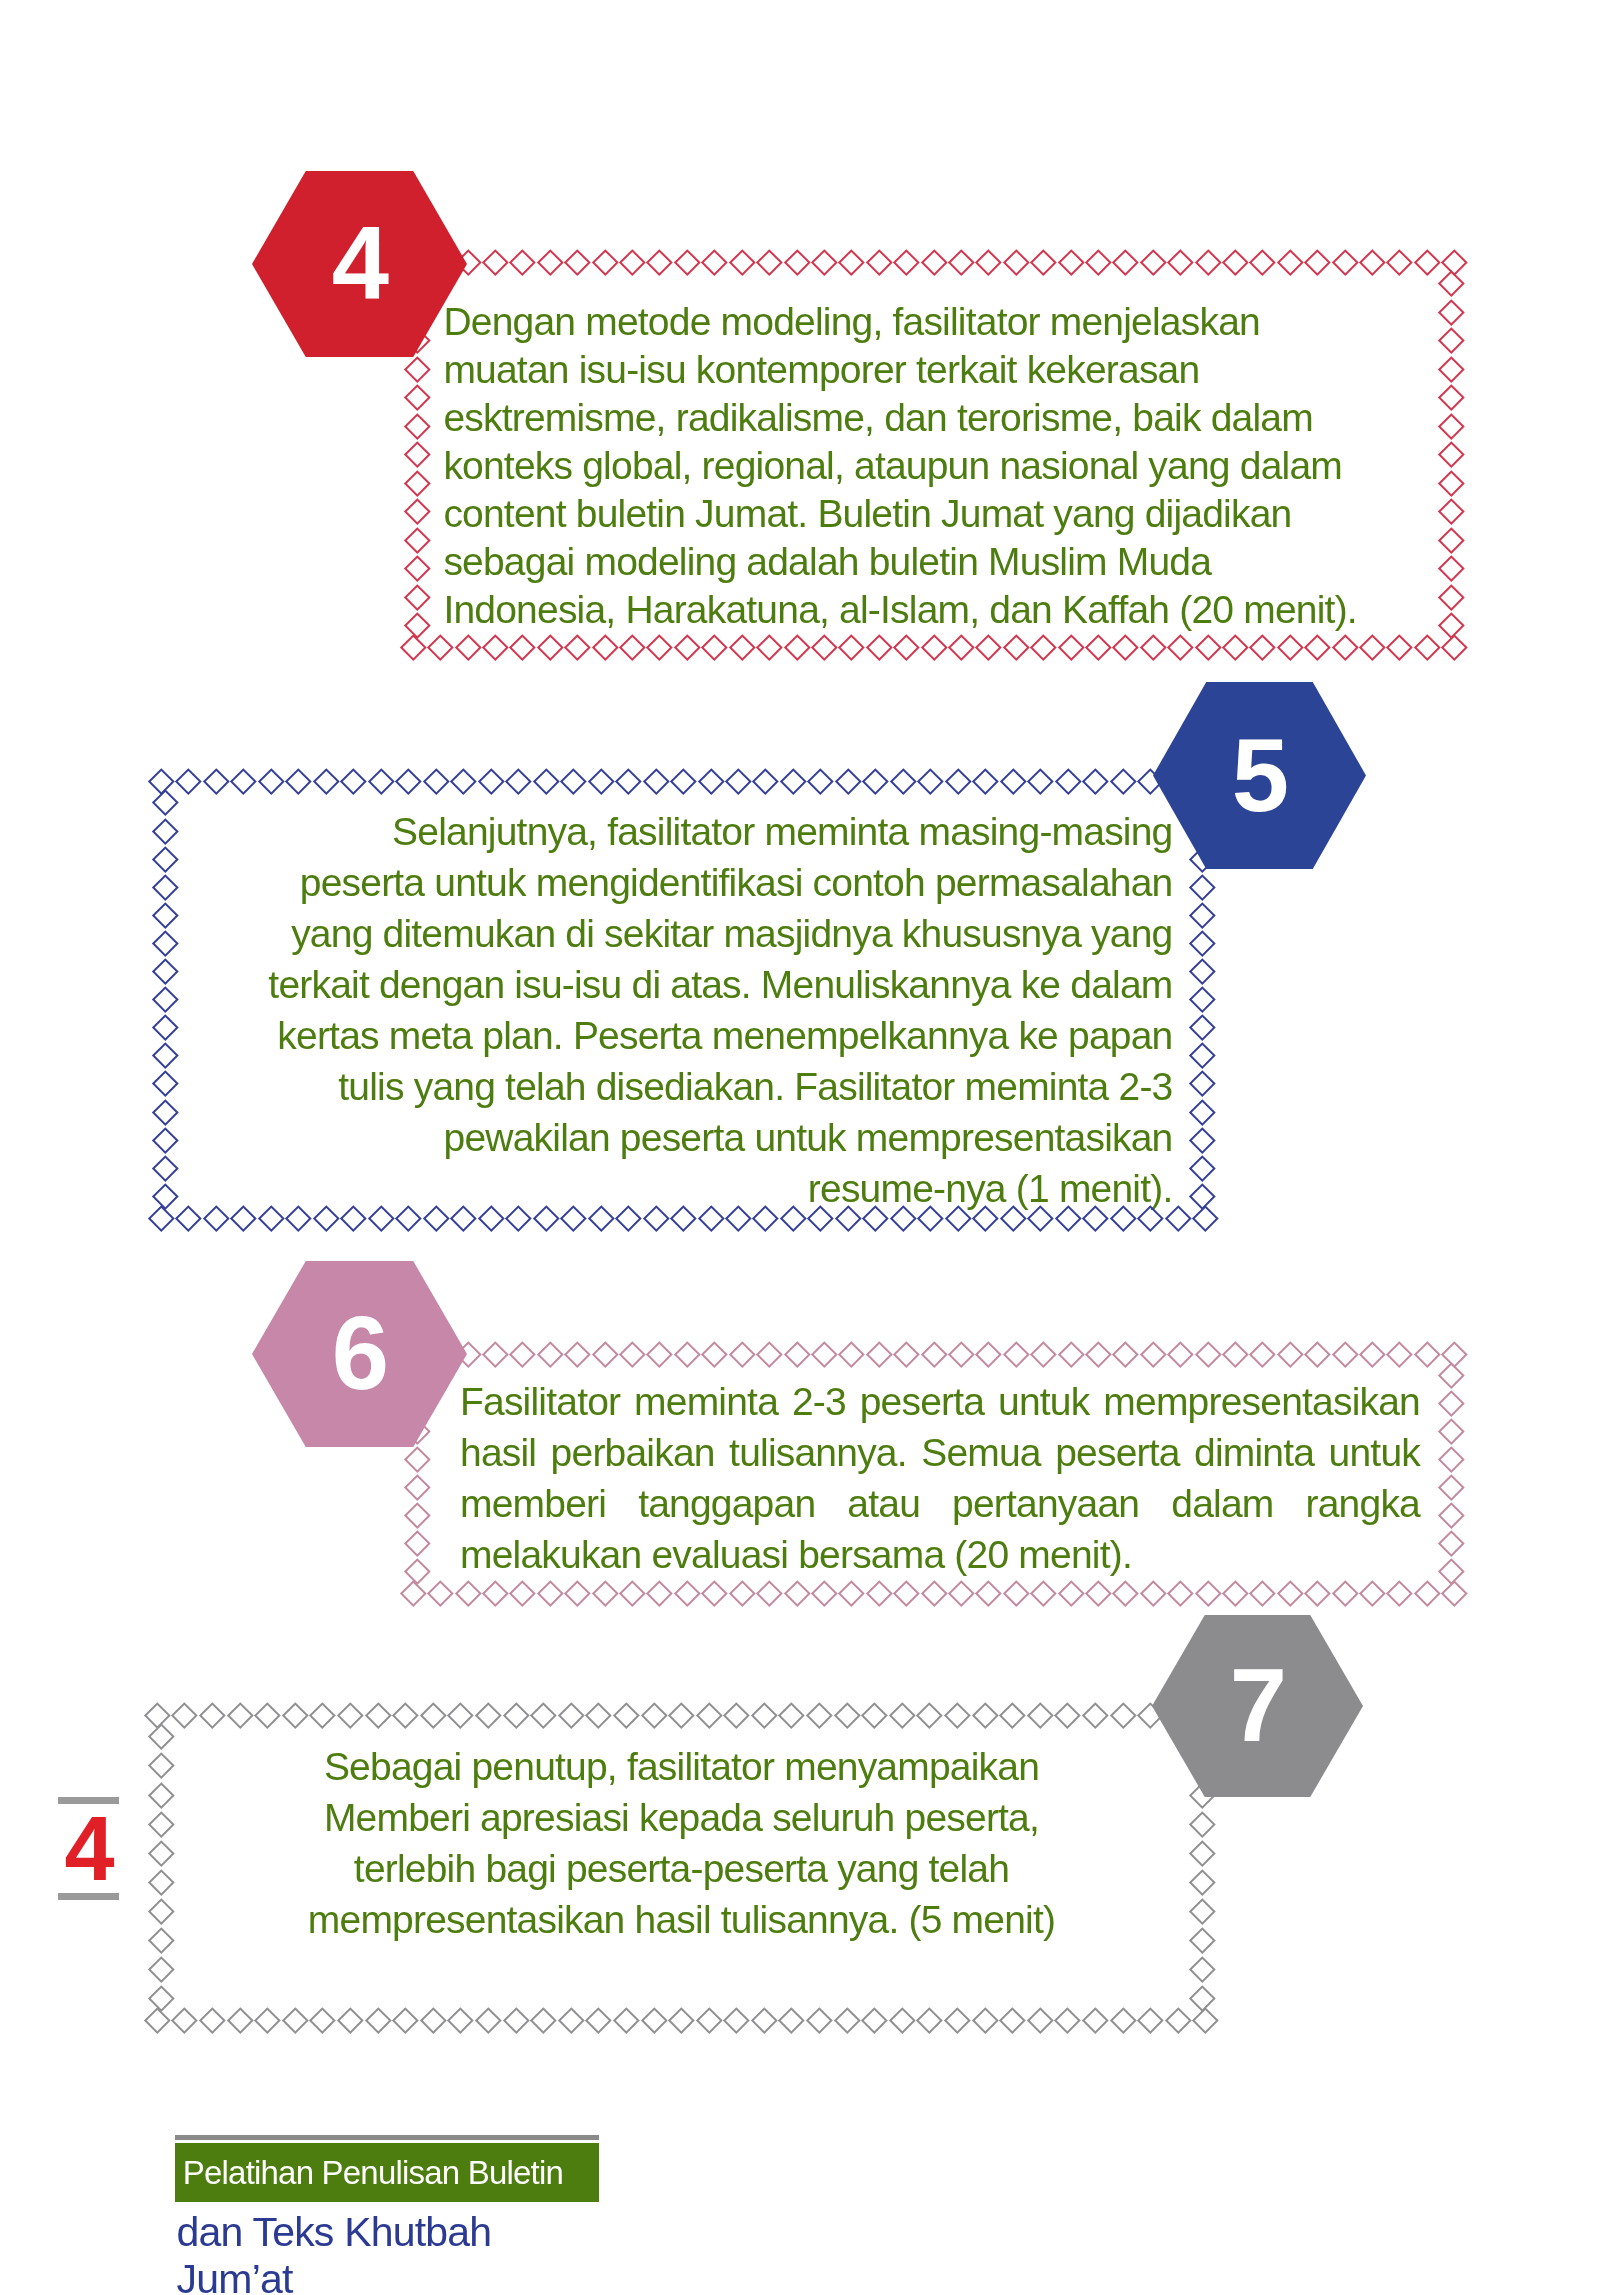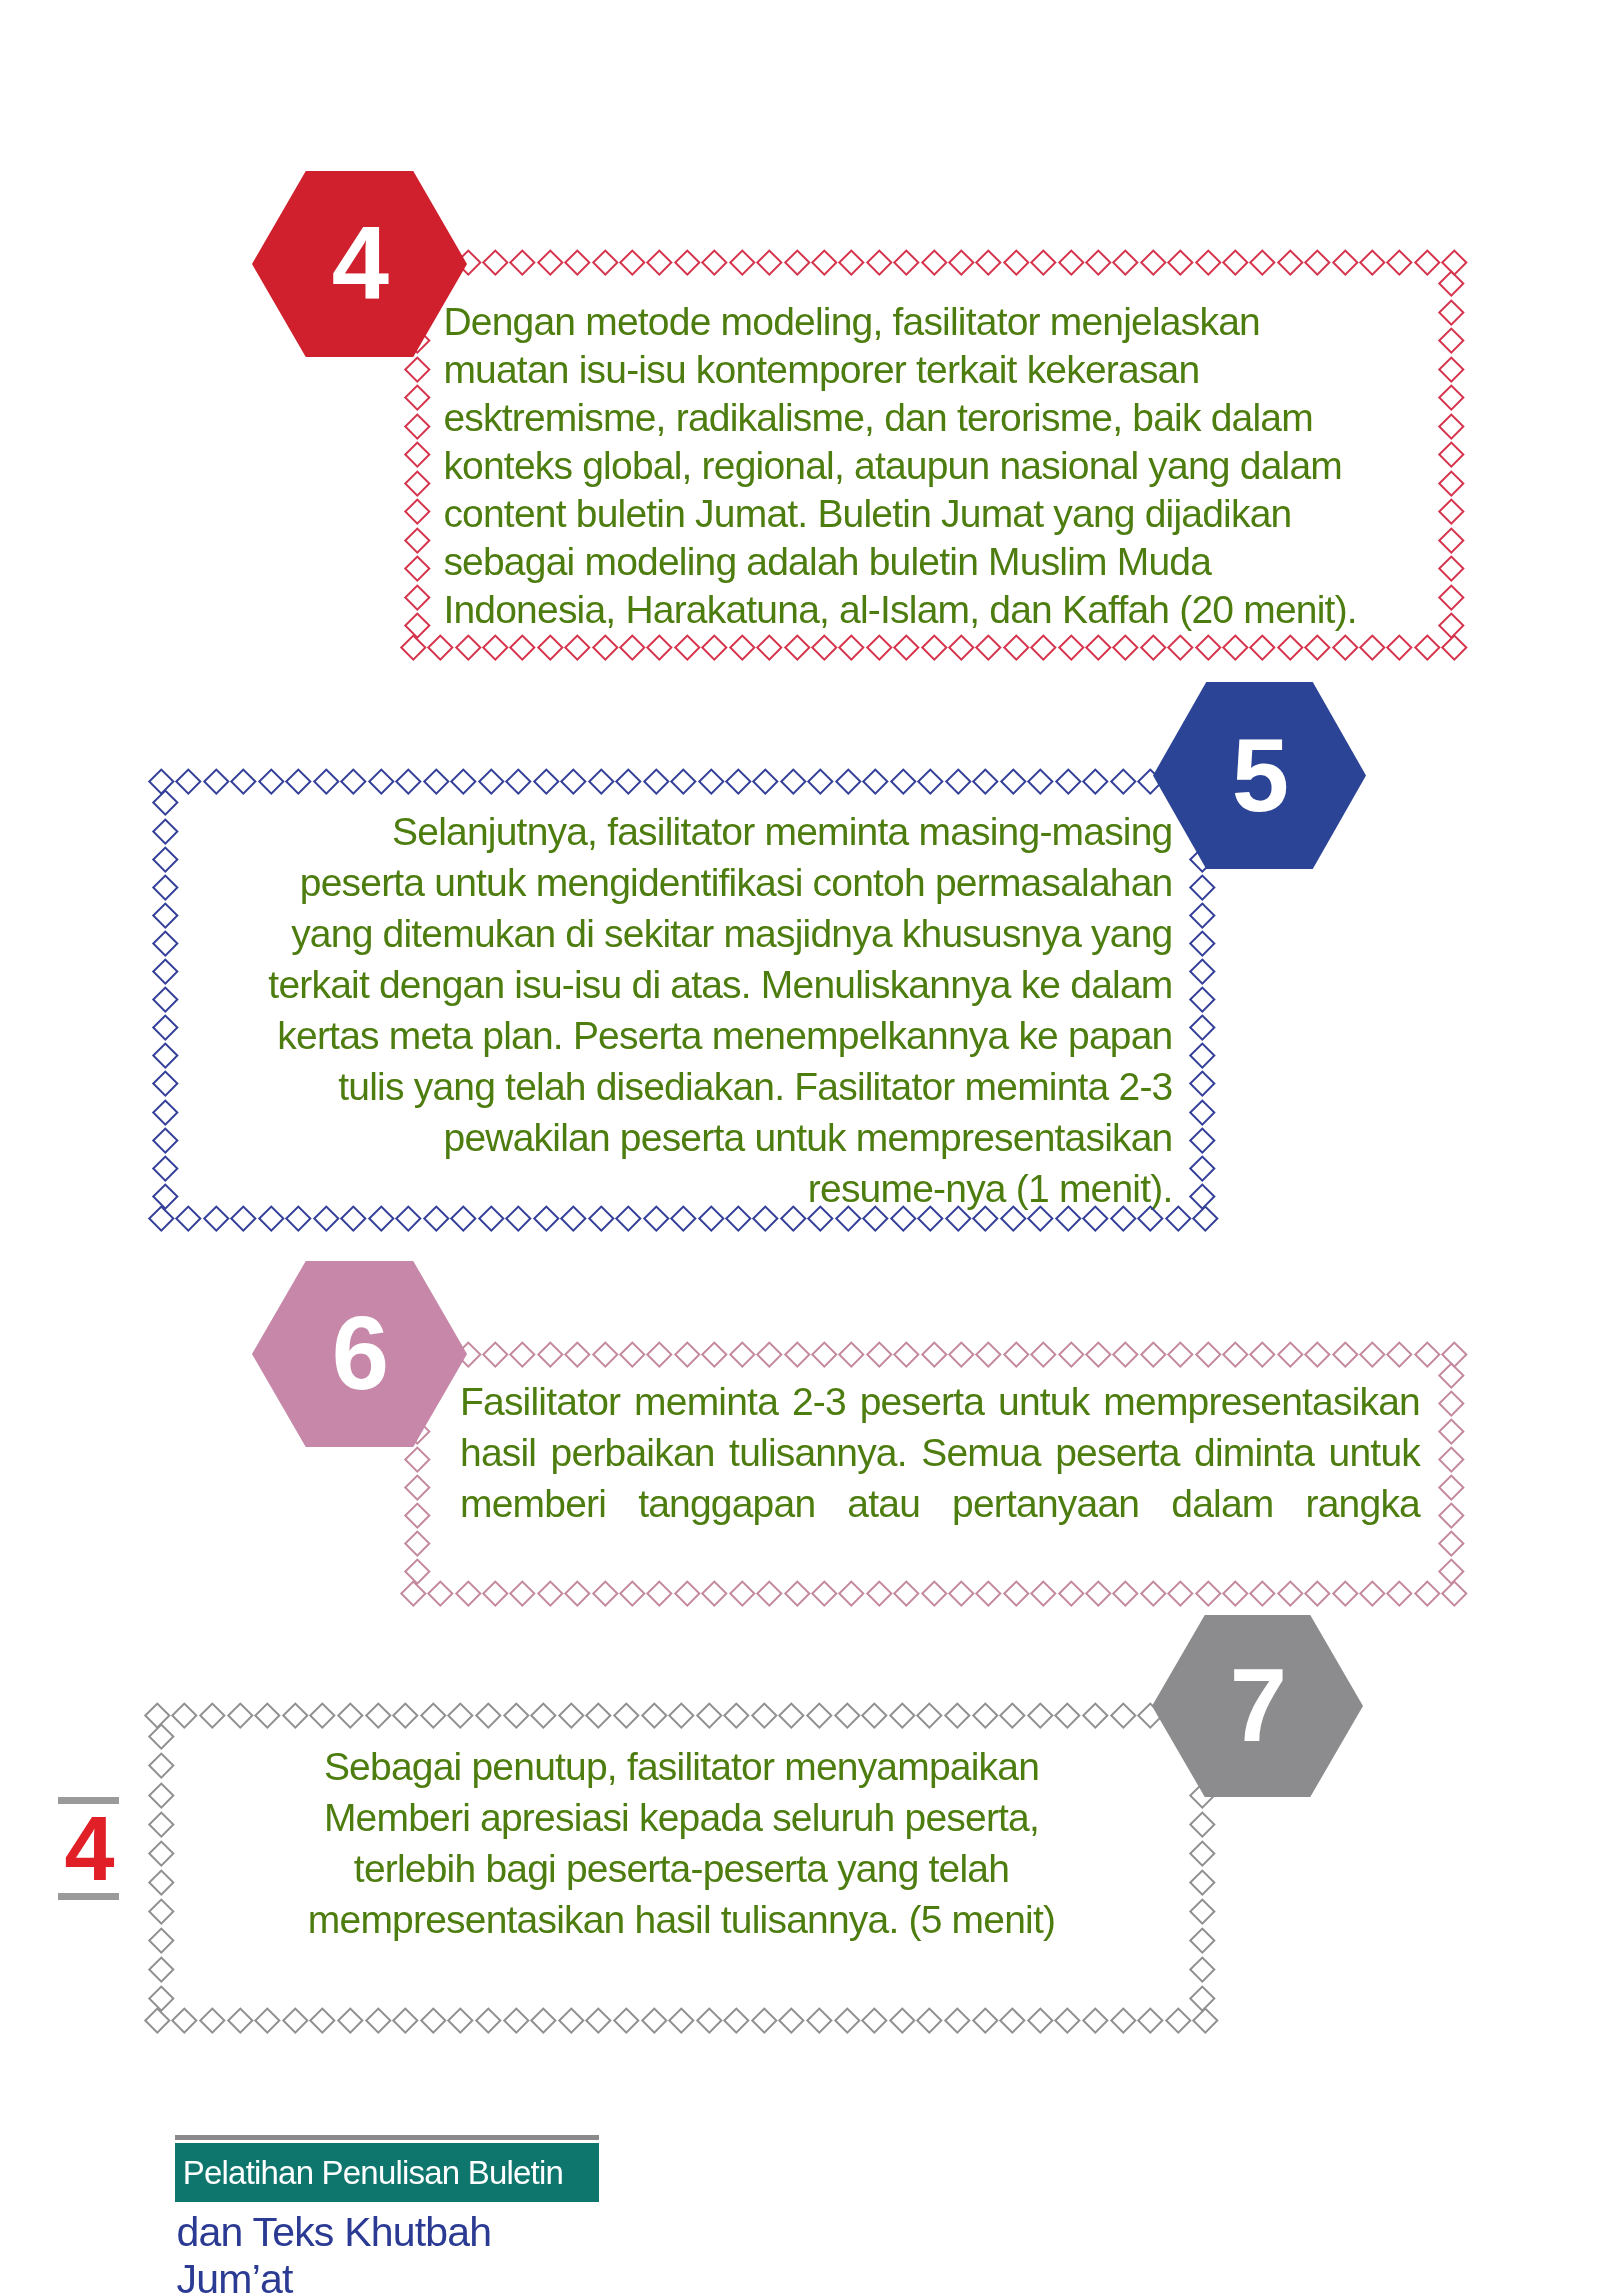--- a/index.html
+++ b/index.html
@@ -47,21 +47,21 @@
   .marker-bar{height:7px;background:#9a9a9a;}
   .marker-num{
     color:#e01f26;font-weight:bold;font-size:90px;line-height:87px;
     text-align:center;letter-spacing:-2.3px;padding:1.6px 0 0.8px;
   }
 
   
   .footer{position:absolute;left:175px;top:2135px;width:424px;}
   .footer-rule{height:4.7px;background:#8a8a8a;margin-bottom:3.1px;}
   .footer-band{
-    background:#0f766e;color:#ffffff;font-size:33px;letter-spacing:-0.8px;
+    background:#4d7c0f;color:#ffffff;font-size:33px;letter-spacing:-0.8px;
     padding:11.7px 7.8px 10px 7.8px;
   }
   .footer-sub{
     color:#2b3a92;font-size:41px;letter-spacing:-0.8px;padding:7px 1.6px 0 1.6px;
   }
 </style>
 </head>
 <body>
 
 <div class="page">
@@ -422,20 +422,21 @@
         <span class="dia"></span>
         <span class="dia"></span>
         <span class="dia"></span>
         <span class="dia"></span>
       </div>
     <div class="hexagon" style="background: rgb(198, 135, 168);">6</div>
     <div class="text-block align-justify">
         <div class="line jline">Fasilitator meminta 2-3 peserta untuk mempresentasikan</div>
         <div class="line jline">hasil perbaikan tulisannya. Semua peserta diminta untuk</div>
         <div class="line jline">memberi tanggapan atau pertanyaan dalam rangka</div>
+        <div class="line">melakukan evaluasi bersama (20 menit).</div>
       </div>
   </section>
 
   <section class="step s4">
     <div class="chain chain-top" style="color: rgb(144, 144, 146);">
         <span class="dia"></span>
         <span class="dia"></span>
         <span class="dia"></span>
         <span class="dia"></span>
         <span class="dia"></span>

